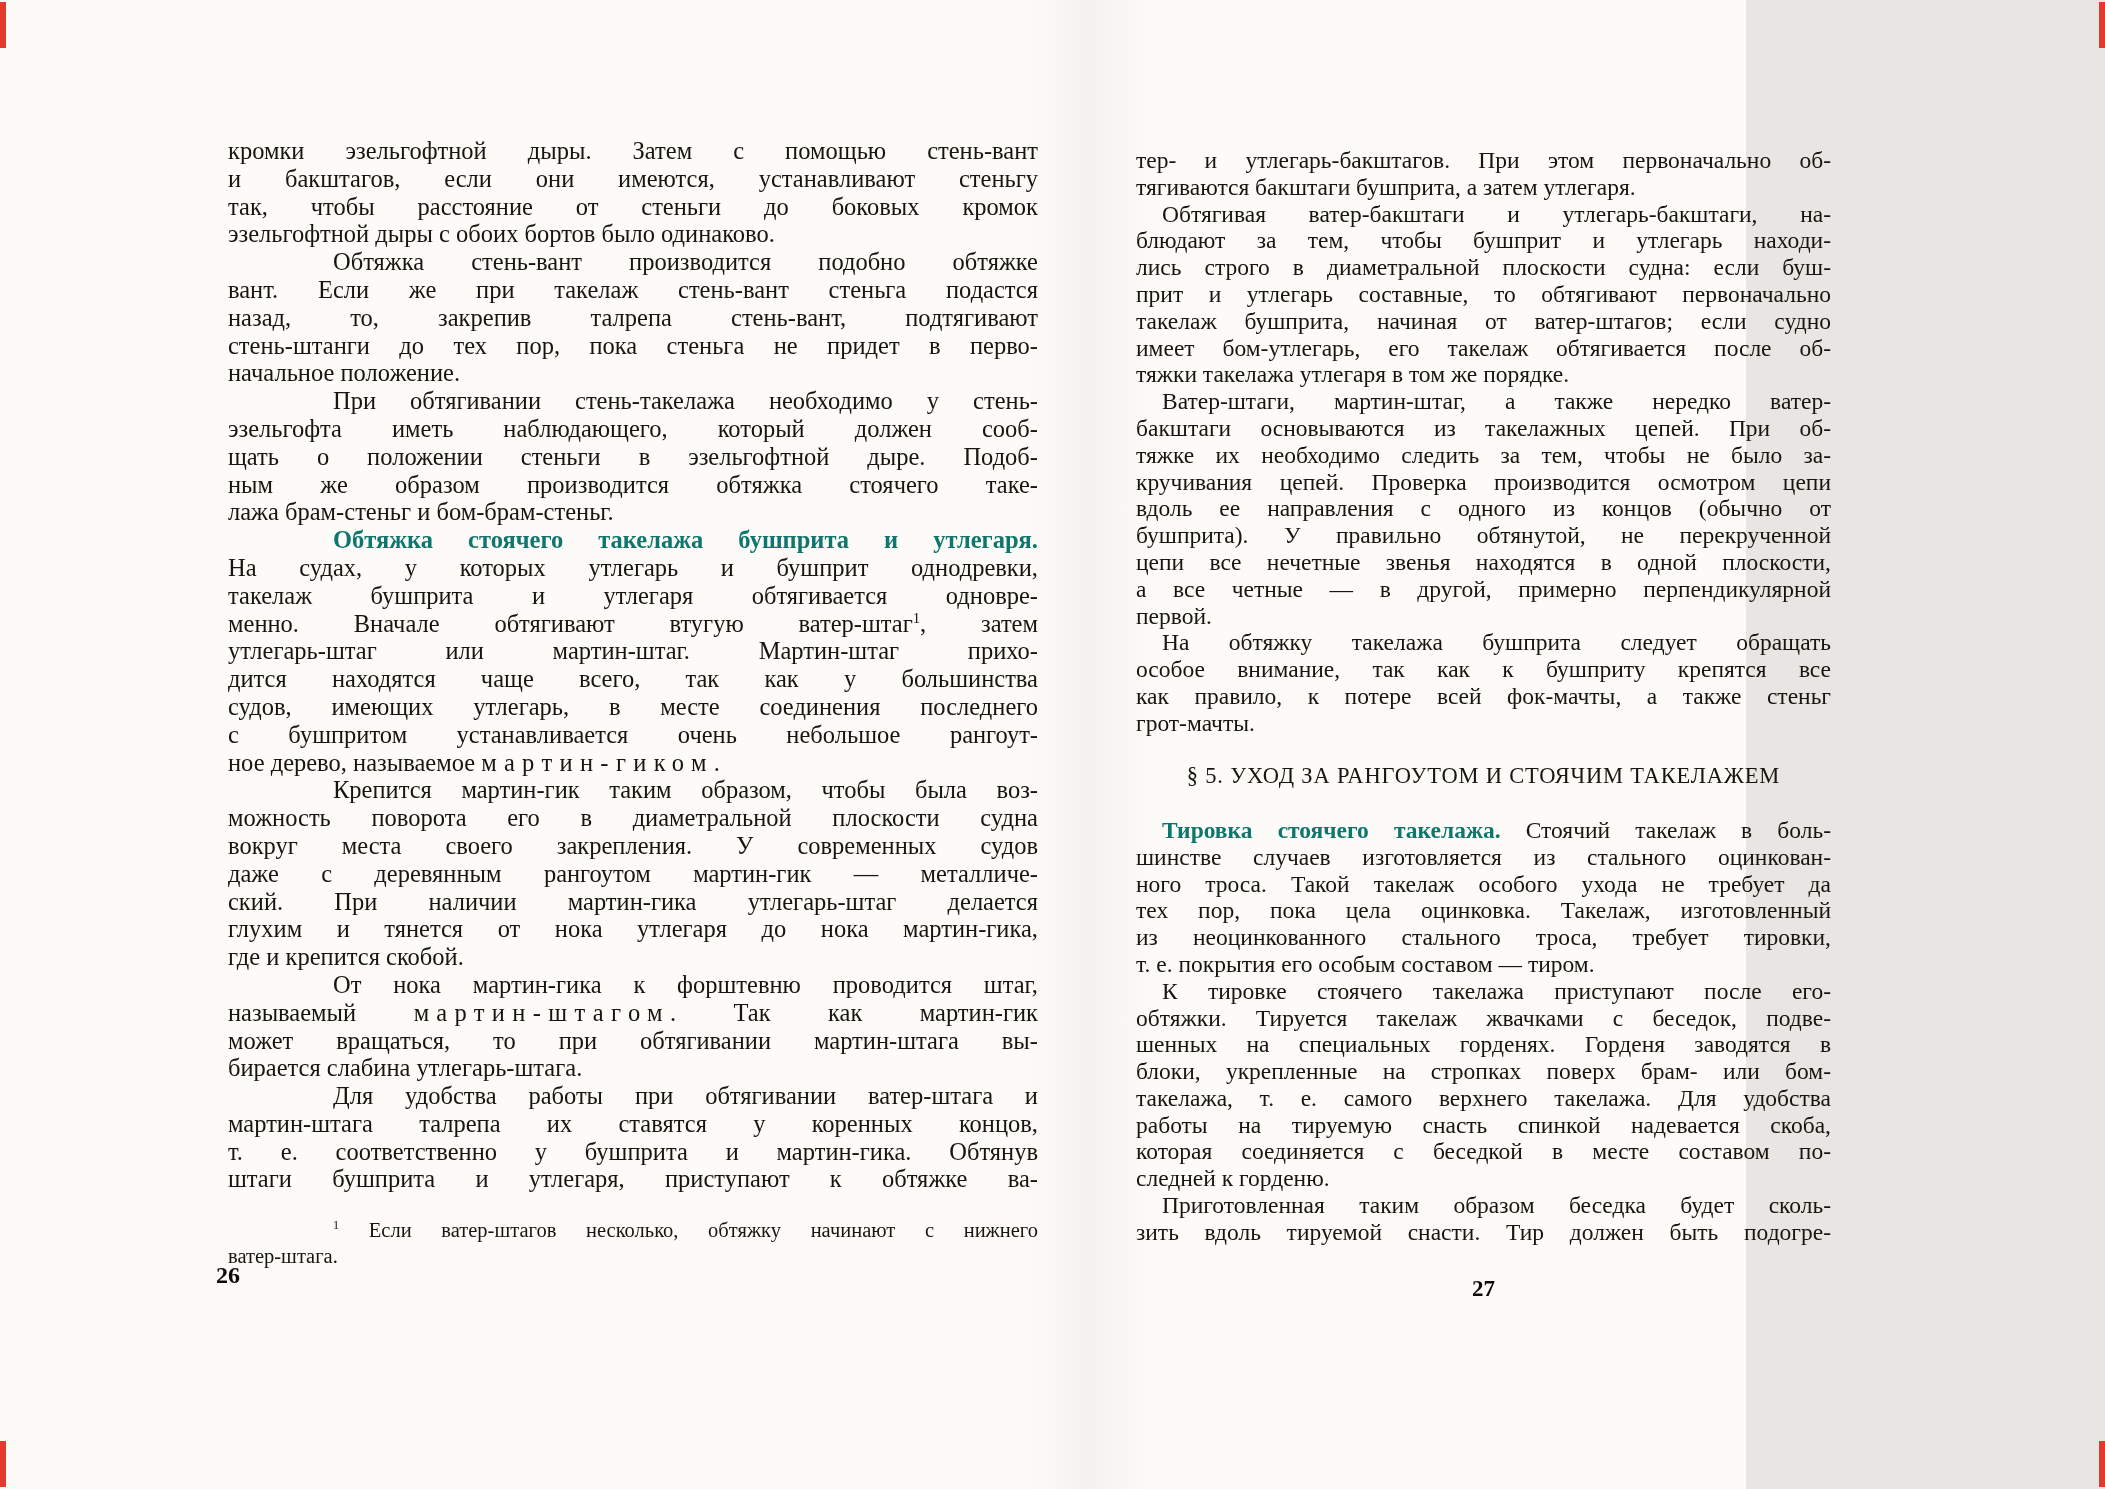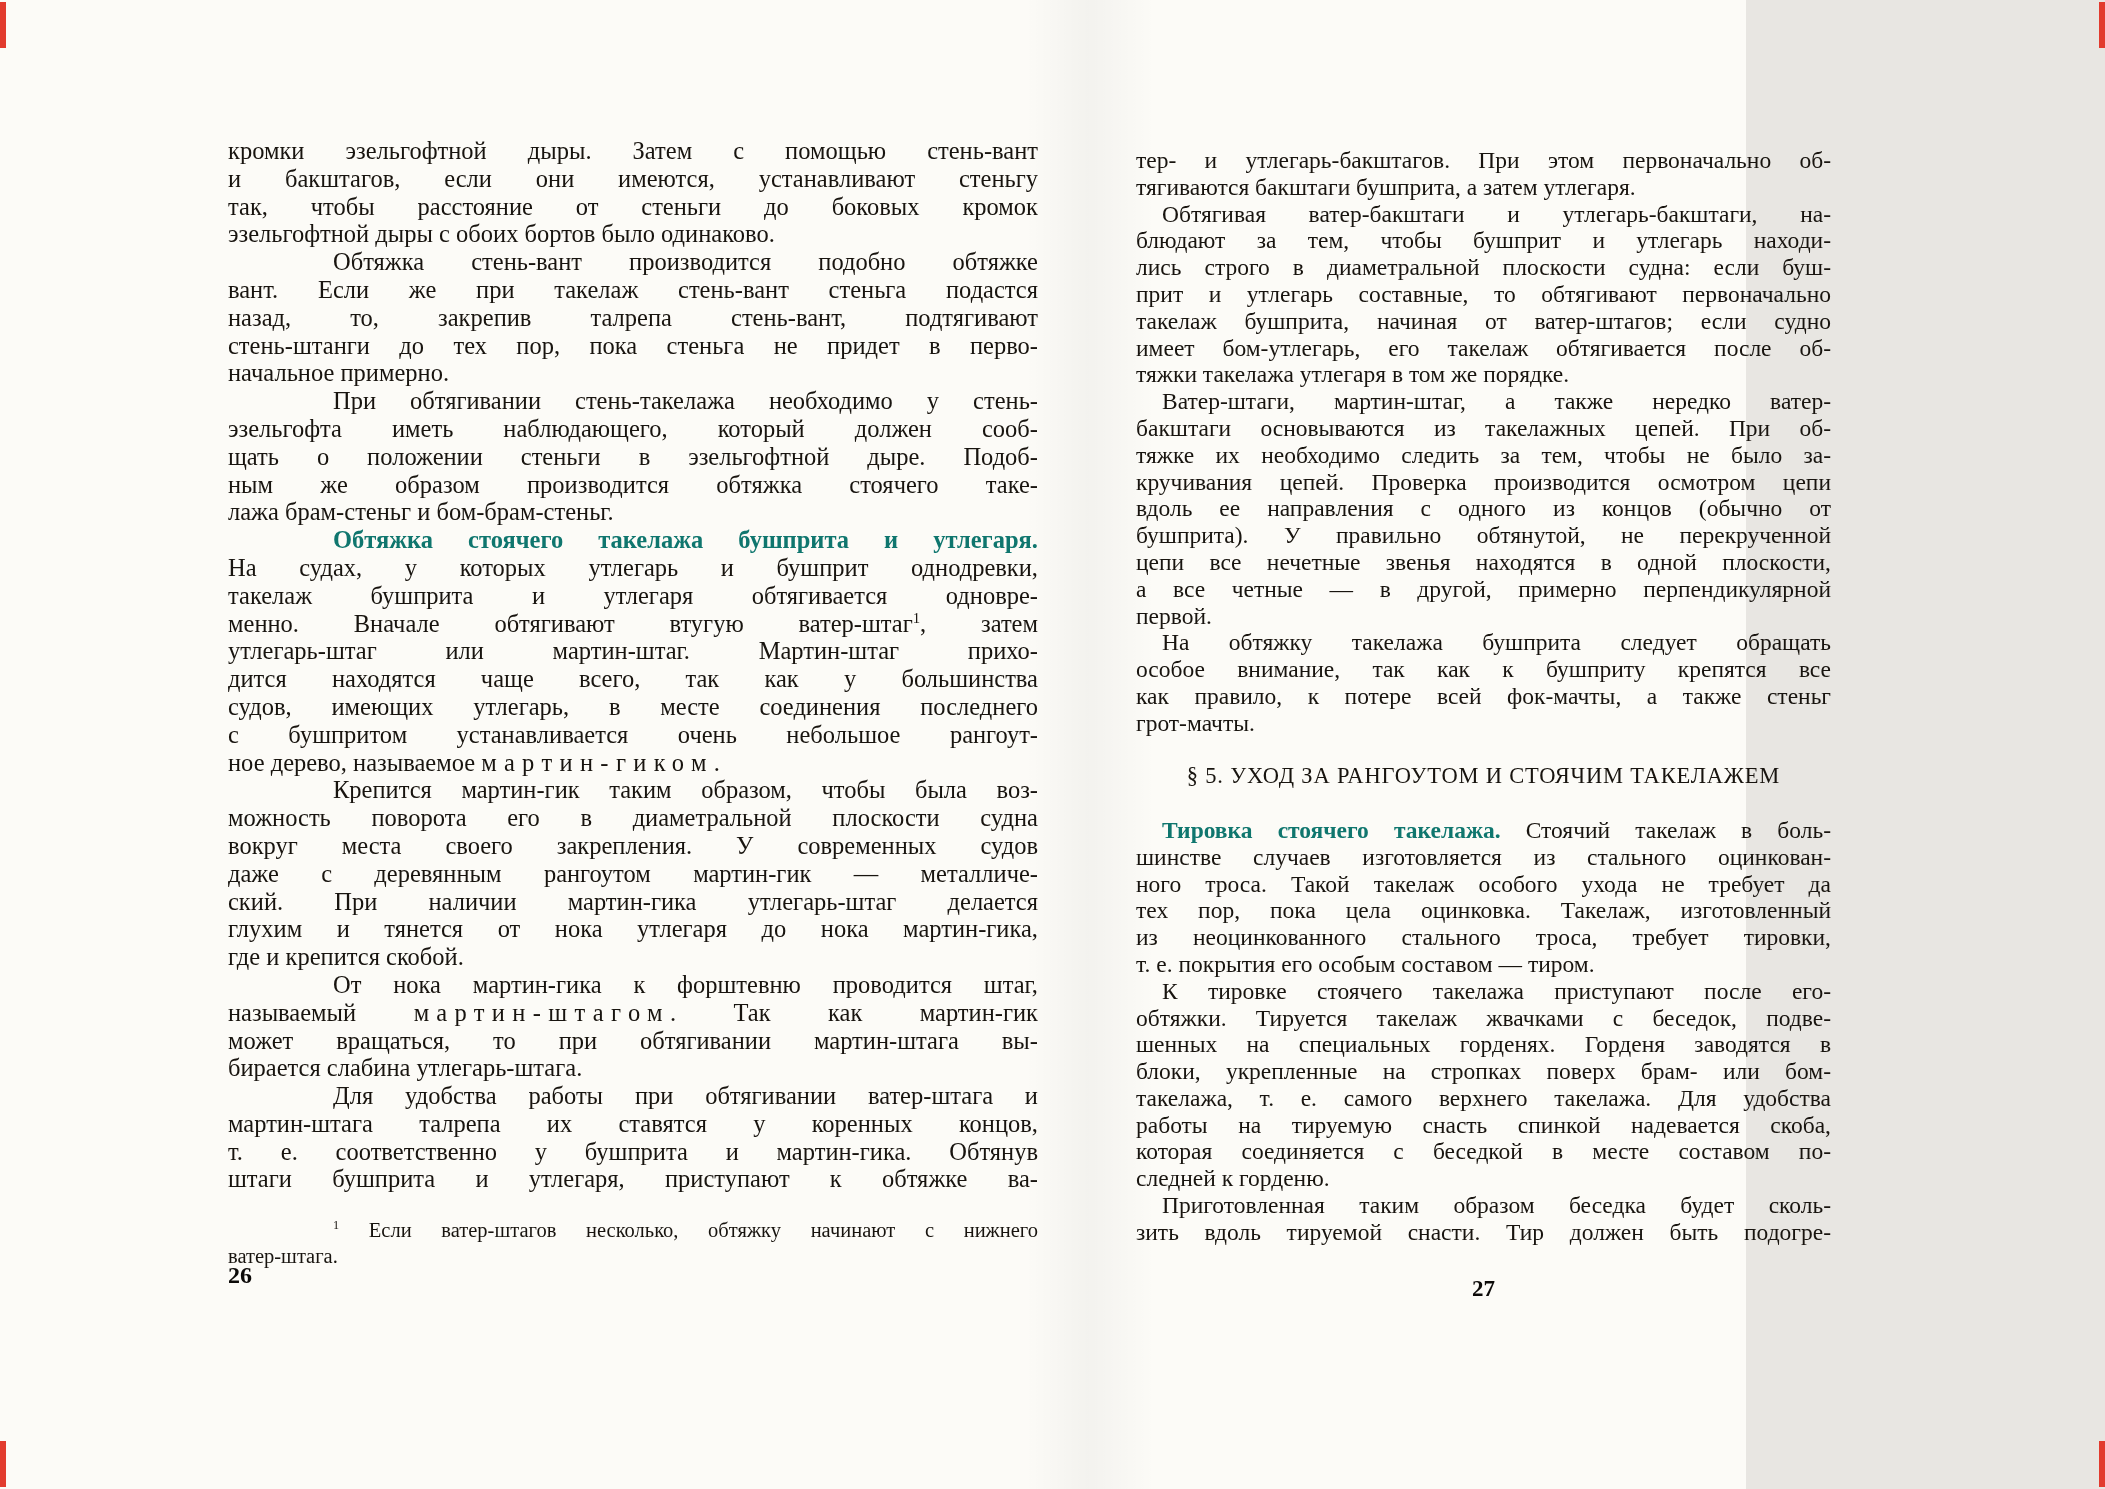--- a/index.html
+++ b/index.html
@@ -47,21 +47,21 @@
   .sp{letter-spacing:0.30em;}
   sup{font-size:0.60em;line-height:0;vertical-align:super;}
   #footnote-left{
     position:absolute;left:228px;top:1218px;width:810px;
     font-size:20.5px;line-height:25.5px;
   }
   #footnote-left .ind-fn{padding-left:105px;}
   .page-number{
     position:absolute;font-weight:bold;font-size:24px;color:#0c0a08;
   }
-  #pn-left{left:228px;top:1262px;}
+  #pn-left{left:216px;top:1262px;}
   #pn-right{left:1136px;top:1276px;width:695px;text-align:center;font-size:23px;}
 </style>
 </head>
 <body>
 
 <div id="spread">
 
   <div class="gutter"></div>
 
   <div class="corner-mark" style="left:0;top:2px;"></div>
@@ -75,21 +75,21 @@
           <div class="ln"><span>кромки эзельгофтной дыры. Затем с помощью стень-вант</span></div>
           <div class="ln"><span>и бакштагов, если они имеются, устанавливают стеньгу</span></div>
           <div class="ln"><span>так, чтобы расстояние от стеньги до боковых кромок</span></div>
           <div class="ln end"><span>эзельгофтной дыры с обоих бортов было одинаково.</span></div>
         </div>
         <div class="para">
           <div class="ln ind"><span>Обтяжка стень-вант производится подобно обтяжке</span></div>
           <div class="ln"><span>вант. Если же при такелаж стень-вант стеньга подастся</span></div>
           <div class="ln"><span>назад, то, закрепив талрепа стень-вант, подтягивают</span></div>
           <div class="ln"><span>стень-штанги до тех пор, пока стеньга не придет в перво-</span></div>
-          <div class="ln end"><span>начальное примерно.</span></div>
+          <div class="ln end"><span>начальное положение.</span></div>
         </div>
         <div class="para">
           <div class="ln ind"><span>При обтягивании стень-такелажа необходимо у стень-</span></div>
           <div class="ln"><span>эзельгофта иметь наблюдающего, который должен сооб-</span></div>
           <div class="ln"><span>щать о положении стеньги в эзельгофтной дыре. Подоб-</span></div>
           <div class="ln"><span>ным же образом производится обтяжка стоячего таке-</span></div>
           <div class="ln end"><span>лажа брам-стеньг и бом-брам-стеньг.</span></div>
         </div>
         <div class="para">
           <div class="ln ind"><span class="b">Обтяжка стоячего такелажа бушприта и утлегаря.</span></div>

